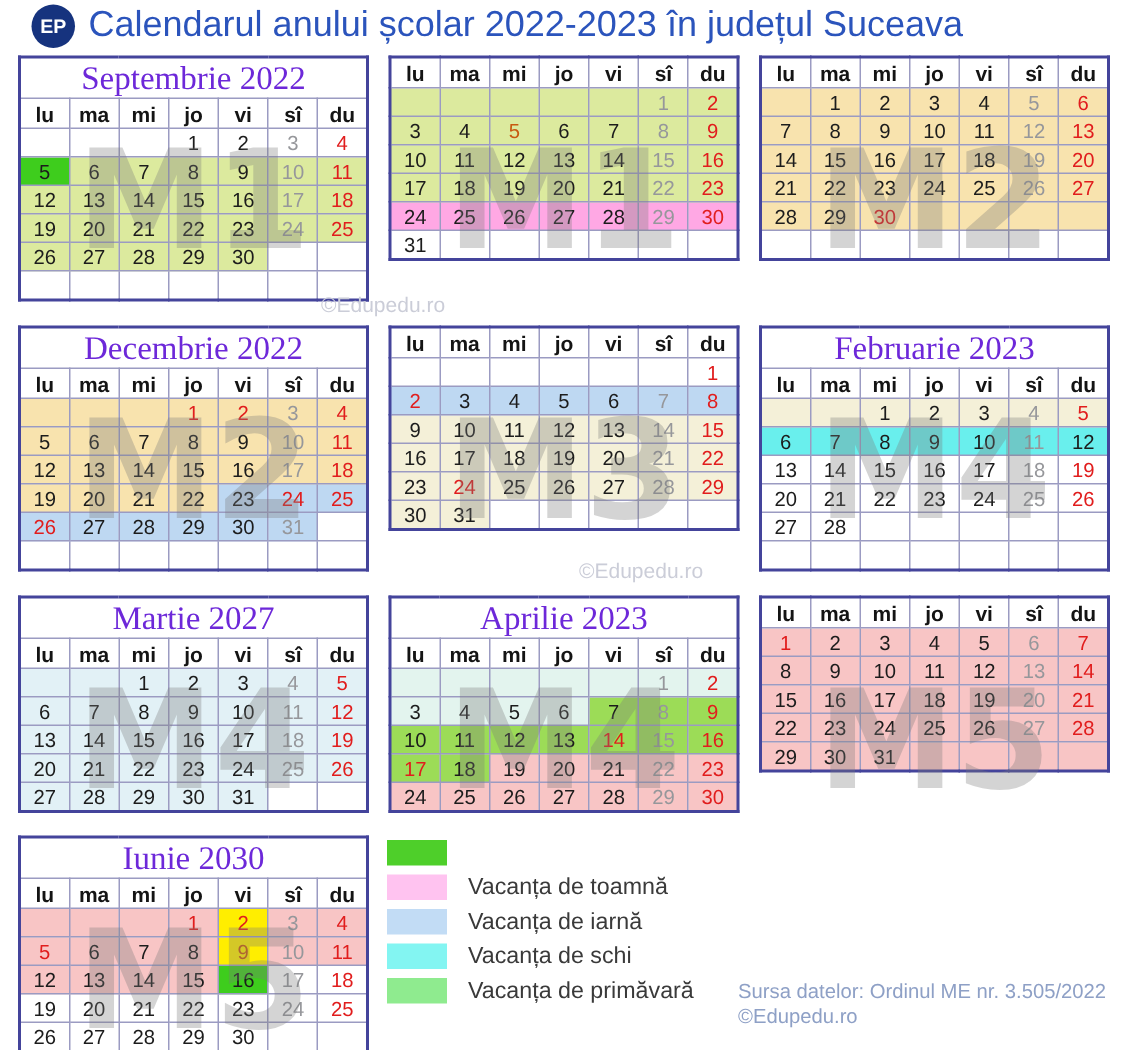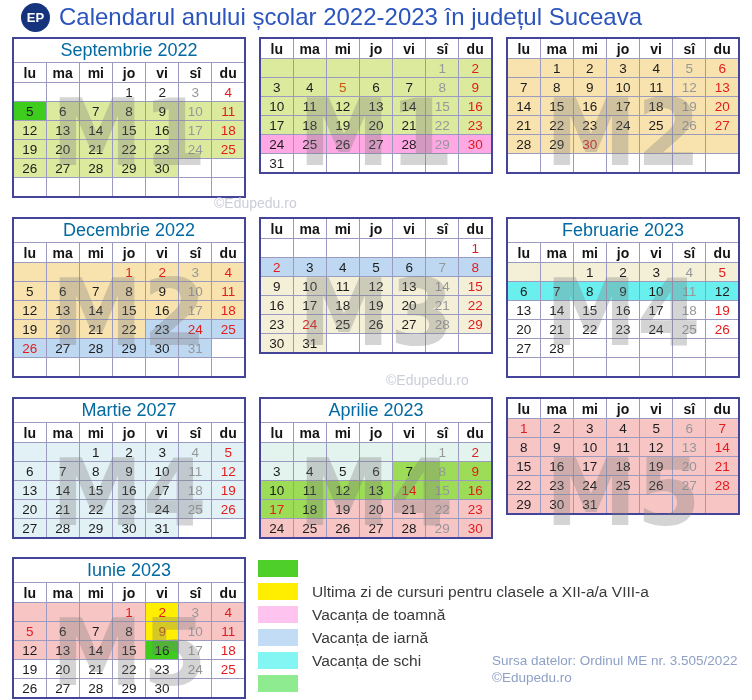--- a/index.html
+++ b/index.html
@@ -12,21 +12,21 @@
          white-space:nowrap;font-weight:500;}
   .month{position:absolute;width:234px;}
   .p0{left:12px;top:37px}.p1{left:259px;top:37px}.p2{left:506px;top:37px}
   .p3{left:12px;top:217px}.p4{left:259px;top:217px}.p5{left:506px;top:217px}
   .p6{left:12px;top:397px}.p7{left:259px;top:397px}.p8{left:506px;top:397px}
   .p9{left:12px;top:557px}
   .month table{border-collapse:collapse;width:234px;table-layout:fixed;
                border:2px solid #44449b;background:#fff;}
   .month td{border:1px solid #9b9bc2;height:18px;padding:0;text-align:center;
             vertical-align:middle;font-size:13.5px;color:#1c1c1c;}
-  .mtitle td{font-size:18px;color:#0369a1;height:23px;background:#fff;}
+  .mtitle td{font-size:22px;color:#6d28d9;height:23px;background:#fff;font-family:Liberation Serif, serif;}
   .dhead td{font-weight:bold;font-size:14px;color:#141414;height:19px;background:#fff;}
   .wm{position:absolute;left:0;right:0;top:42px;text-align:center;
       font-size:92px;line-height:110px;font-weight:bold;
       font-family:"DejaVu Sans",sans-serif;color:rgba(122,122,122,0.32);
       pointer-events:none;}
   .copy-wm{position:absolute;font-size:14px;color:#cbcdd8;}
   .cw0{left:214px;top:195px}
   .cw1{left:386px;top:372px}
   .legend{position:absolute;left:258px;top:560px;}
   .legend-item{display:flex;align-items:center;height:17px;margin-bottom:6px;}
@@ -658,21 +658,21 @@
               <td style="background:#f8c5c5;color:#1c1c1c"></td>
             </tr>
           </tbody>
         </table>
         <div class="wm">M5</div>
       </div>
       <div class="month p9">
         <table>
           <tbody>
             <tr class="mtitle">
-              <td colspan="7">Iunie 2023</td>
+              <td colspan="7">Iunie 2030</td>
             </tr>
             <tr class="dhead">
               <td>lu</td>
               <td>ma</td>
               <td>mi</td>
               <td>jo</td>
               <td>vi</td>
               <td>sî</td>
               <td>du</td>
             </tr>
@@ -726,39 +726,36 @@
         <div class="wm">M5</div>
       </div>
     </div>
 
   <div class="copy-wm cw0">©Edupedu.ro</div>
   <div class="copy-wm cw1">©Edupedu.ro</div>
 
   <div class="legend">
     <div class="legend-item">
       <span class="swatch" style="background: rgb(78, 207, 42);"></span>
-    </div>
-    <div class="legend-item">
-      <span class="swatch" style="background: rgb(255, 238, 0);"></span>
-      <span class="legend-label">Ultima zi de cursuri pentru clasele a XII-a/a VIII-a</span>
     </div>
     <div class="legend-item">
       <span class="swatch" style="background: rgb(255, 195, 240);"></span>
       <span class="legend-label">Vacanța de toamnă</span>
     </div>
     <div class="legend-item">
       <span class="swatch" style="background: rgb(194, 220, 245);"></span>
       <span class="legend-label">Vacanța de iarnă</span>
     </div>
     <div class="legend-item">
       <span class="swatch" style="background: rgb(131, 245, 242);"></span>
       <span class="legend-label">Vacanța de schi</span>
     </div>
     <div class="legend-item">
       <span class="swatch" style="background: rgb(143, 235, 143);"></span>
+      <span class="legend-label">Vacanța de primăvară</span>
     </div>
   </div>
 
   <div class="source">
     <div>Sursa datelor: Ordinul ME nr. 3.505/2022</div>
     <div>©Edupedu.ro</div>
   </div>
 </div>
 
 </body></html>

